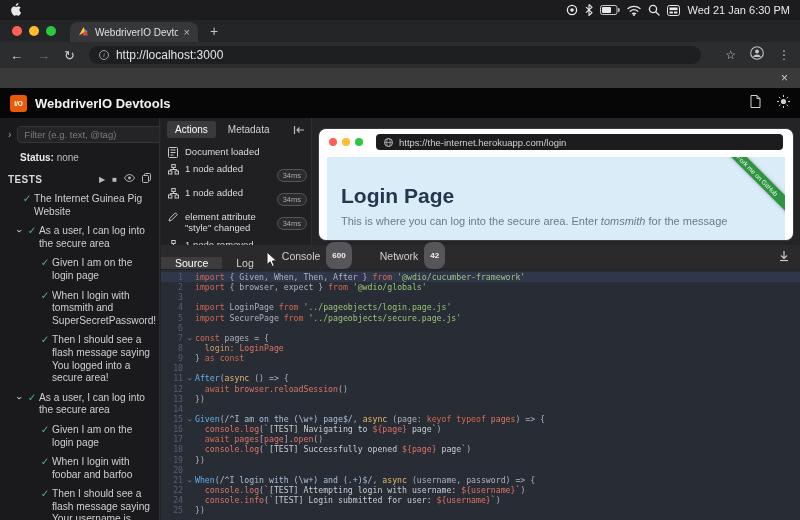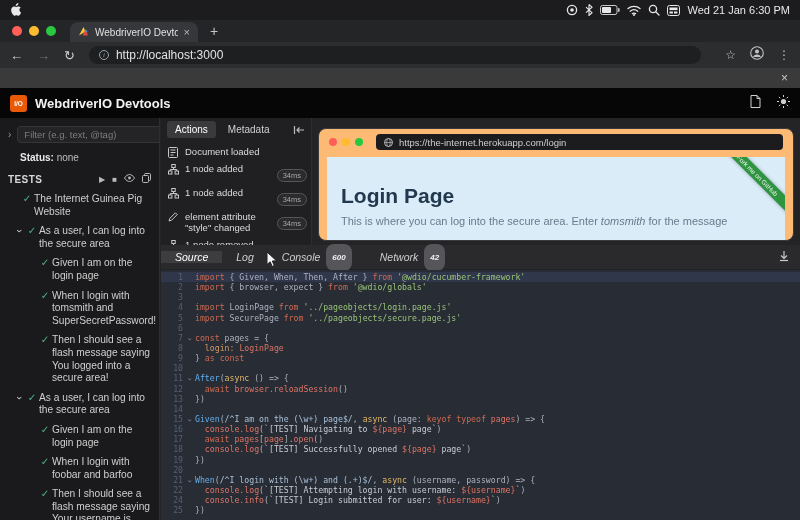--- a/index.html
+++ b/index.html
@@ -75,21 +75,21 @@
   .ap-tab { font-size:10px; color:#cfcfcf; padding:3px 8px; border-radius:3px; }
   .ap-tab.active { background:#3a3a3d; color:#fff; }
   .ap-collapse { margin-left:auto; color:#bdbdbd; }
   .ev-list { padding:2px 4px 0 6px; height:104px; overflow:hidden; }
   .ev-row { display:flex; align-items:flex-start; padding:2.5px 0; gap:6px; }
   .ev-ic { flex:none; width:12px; display:flex; justify-content:center; padding-top:1px; }
   .ev-lbl { font-size:9.5px; color:#dcdcdc; line-height:11.5px; flex:1; }
   .ev-time { flex:none; font-size:7.5px; color:#a9a9ad; border:1px solid #56565a; background:#2b2b2e; border-radius:7px; padding:1px 5px; margin-top:6px; }
 
   
-  .preview-card { left:318px; top:10px; width:476px; height:113px; background:#fdba74; border:1px solid #3a3a3e; border-radius:8px; overflow:hidden; }
+  .preview-card { left:318px; top:10px; width:476px; height:113px; background:#ffffff; border:1px solid #3a3a3e; border-radius:8px; overflow:hidden; }
   .pv-top { height:26px; display:flex; align-items:center; padding:0 10px; gap:5px; }
   .pv-light { width:8px; height:8px; border-radius:50%; }
   .pv-url { flex:1; margin-left:8px; height:16px; background:#1c1c1f; border-radius:4px; display:flex; align-items:center; gap:6px; padding:0 8px; }
   .pv-url-txt { font-size:9.5px; color:#cfcfcf; }
   .pv-page { position:absolute; left:8px; right:8px; top:28px; bottom:0; background:#d9ecf7; overflow:hidden; }
   .pv-h1 { font-size:21px; font-weight:bold; color:#22384e; padding:11px 0 0 14px;margin-top:16px; }
   .pv-p { font-size:11px; color:#677b8c; padding:7px 0 0 14px; }
   .ribbon { position:absolute; top:13px; right:-34px; transform:rotate(45deg); background:#2e9440; color:#eaf5ea; font-size:6.5px; padding:2px 34px; white-space:nowrap; box-shadow:0 0 4px rgba(0,0,0,.3); }
 
   
@@ -395,21 +395,21 @@
     <div class="pv-page">
       <div class="pv-h1">Login Page</div>
       <div class="pv-p">
         <span>This is where you can log into the secure area. Enter </span><i>tomsmith</i><span> for the message</span>
       </div>
       <div class="ribbon">Fork me on GitHub</div>
     </div>
   </div>
 
   <div class="abs ptabs">
-    <div id="ptab-holder" style="display:flex;align-items:center;font-style:italic;">
+    <div id="ptab-holder" style="display:flex;align-items:flex-end;">
         <div class="ptab active">
           <span>Source</span>
         </div>
         <div class="ptab">
           <span>Log</span>
         </div>
         <div class="ptab">
           <span>Console</span>
           <span class="pbadge">600</span>
         </div>

